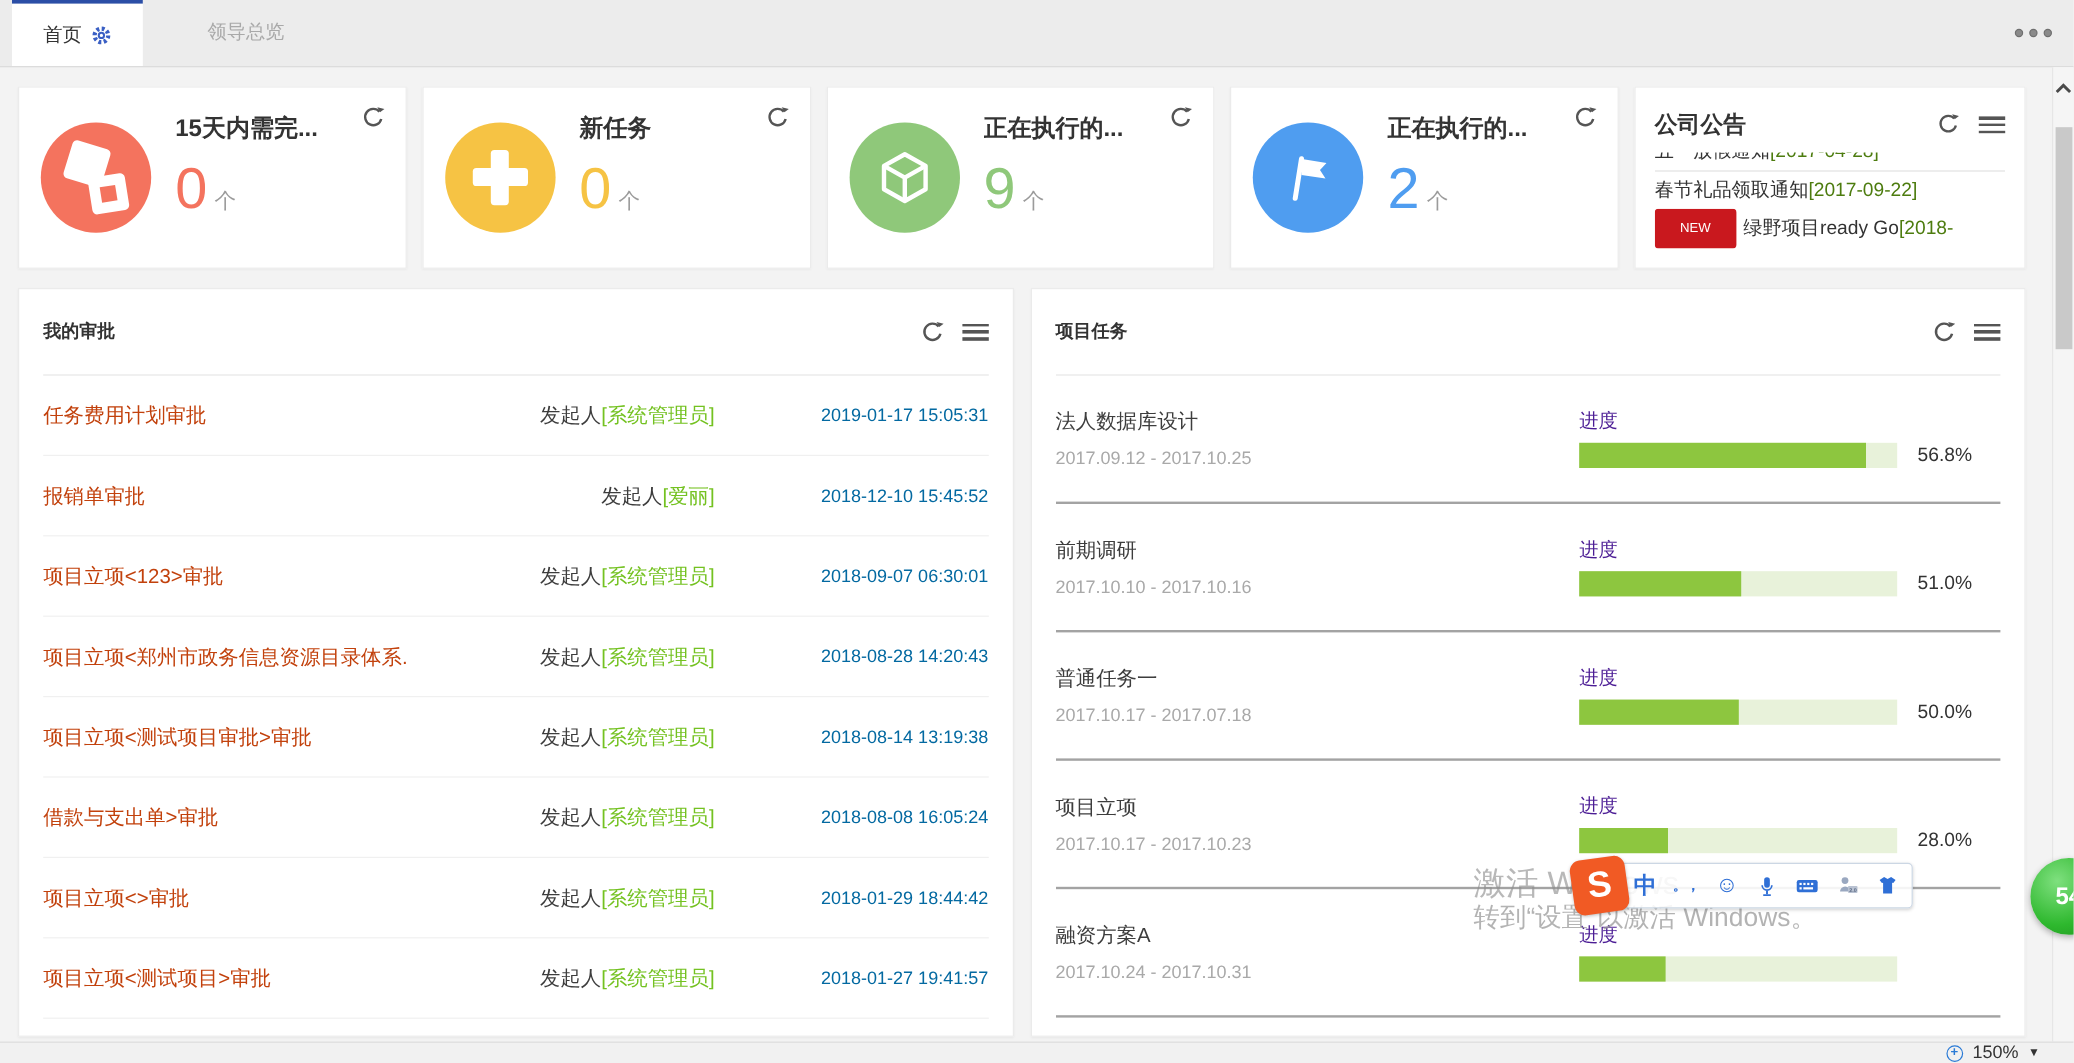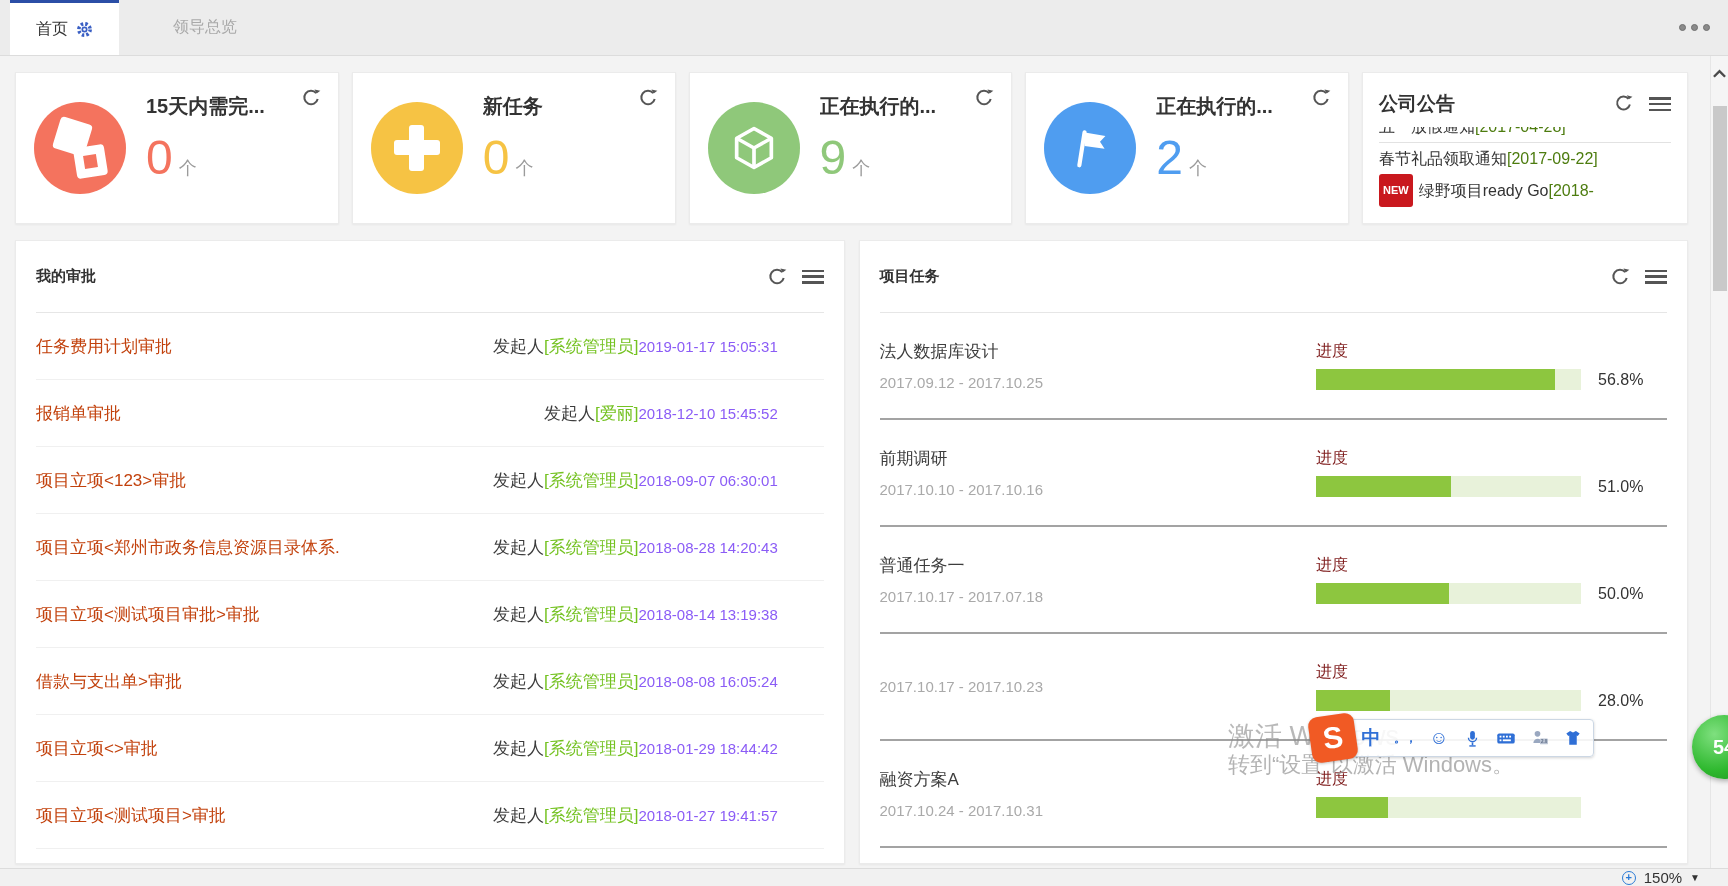--- a/index.html
+++ b/index.html
@@ -41,41 +41,41 @@
   .ann-card { width:326px; flex:0 0 326px; padding:10px 16px 0 16px; overflow:hidden; position:relative; }
   .ann-head { display:flex; align-items:center; height:42px; }
   .ann-title { font-size:19px; font-weight:bold; flex:1; }
   .panel-icons { display:flex; align-items:center; gap:14px; }
   .hamburger { width:22px; height:14px; display:flex; flex-direction:column; justify-content:space-between; cursor:pointer; }
   .hamburger i { height:2.5px; background:#555; display:block; }
   .ann-list { margin-top:2px; height:96px; overflow:hidden; }
   .ann-item { font-size:16px; line-height:31px; white-space:nowrap; overflow:hidden; cursor:pointer; color:#333; }
   .ann-item.clipped { margin-top:-16px; border-bottom:1px solid #e2e2e2; }
   .ann-date { color:#4d7c0f; }
-  .new-badge { display:inline-block; background:#c9181e; color:#fff; font-size:11px; font-weight:bold; border-radius:3px; padding:1px 4px; margin-right:6px; vertical-align:2px; }
+  .new-badge { display:inline-block; background:#c9181e; color:#fff; font-size:11px; font-weight:normal; border-radius:3px; padding:1px 21px; margin-right:6px; vertical-align:2px; }
 
   
   .panel { flex:1; padding:0 20px; overflow:hidden; }
   .panel-head { display:flex; align-items:center; height:72px; border-bottom:1px solid #e6e6e6; }
   .panel-title { font-size:15px; font-weight:bold; flex:1; }
 
   
   .apr-row { display:flex; align-items:center; height:67px; border-bottom:1px solid #f0f0f0; font-size:17px; cursor:pointer; }
   .apr-name { flex:1; white-space:nowrap; overflow:hidden; color:#c2410c; }
   .apr-by { flex:0 0 auto; white-space:nowrap; color:#3d3d3d; }
   .apr-who { color:#74c221; }
-  .apr-date { flex:0 0 185px; font-size:15px; color:#8b5cf6; }
+  .apr-date { flex:0 0 185px; text-align:right; font-size:15px; color:#0369a1;margin-left:43px; }
 
   
   .task-row { display:flex; align-items:center; height:107px; border-bottom:2px solid #a3a3a3; cursor:pointer; }
   .task-left { flex:1; min-width:0; }
   .task-name { font-size:17px; color:#3d3d3d; margin-bottom:11px; }
   .task-range { font-size:15px; color:#a9a9a9; }
   .task-right { flex:0 0 351px; }
-  .prog-label { font-size:16px; color:#7f1d1d; margin-bottom:7px; }
+  .prog-label { font-size:16px; color:#4c1d95; margin-bottom:7px; }
   .prog-line { display:flex; align-items:center; }
   .prog-track { width:265px; height:21px; background:#e8f2da; }
   .prog-fill { height:100%; background:#8dc63f; }
   .prog-pct { font-size:16px; color:#333; margin-left:17px; width:64px; }
 
   
   .vscroll { position:absolute; top:56px; right:0; width:18px; bottom:18px; background:#f5f5f5; border-left:1px solid #e6e6e6; }
   .vscroll .btn-up { height:34px; display:flex; align-items:center; justify-content:center; cursor:pointer; }
   .vscroll .thumb { position:absolute; top:50px; left:2px; width:14px; height:185px; background:#c9c9c9; cursor:pointer; }
 
@@ -353,20 +353,21 @@
           <div class="prog-line">
             <div class="prog-track">
                 <div class="prog-fill" style="width: 50%;"></div>
               </div>
             <div class="prog-pct">50.0%</div>
           </div>
         </div>
       </div>
       <div class="task-row">
         <div class="task-left">
+          <div class="task-name">项目立项</div>
           <div class="task-range">2017.10.17 - 2017.10.23</div>
         </div>
         <div class="task-right">
           <div class="prog-label">进度</div>
           <div class="prog-line">
             <div class="prog-track">
                 <div class="prog-fill" style="width: 28%;"></div>
               </div>
             <div class="prog-pct">28.0%</div>
           </div>

